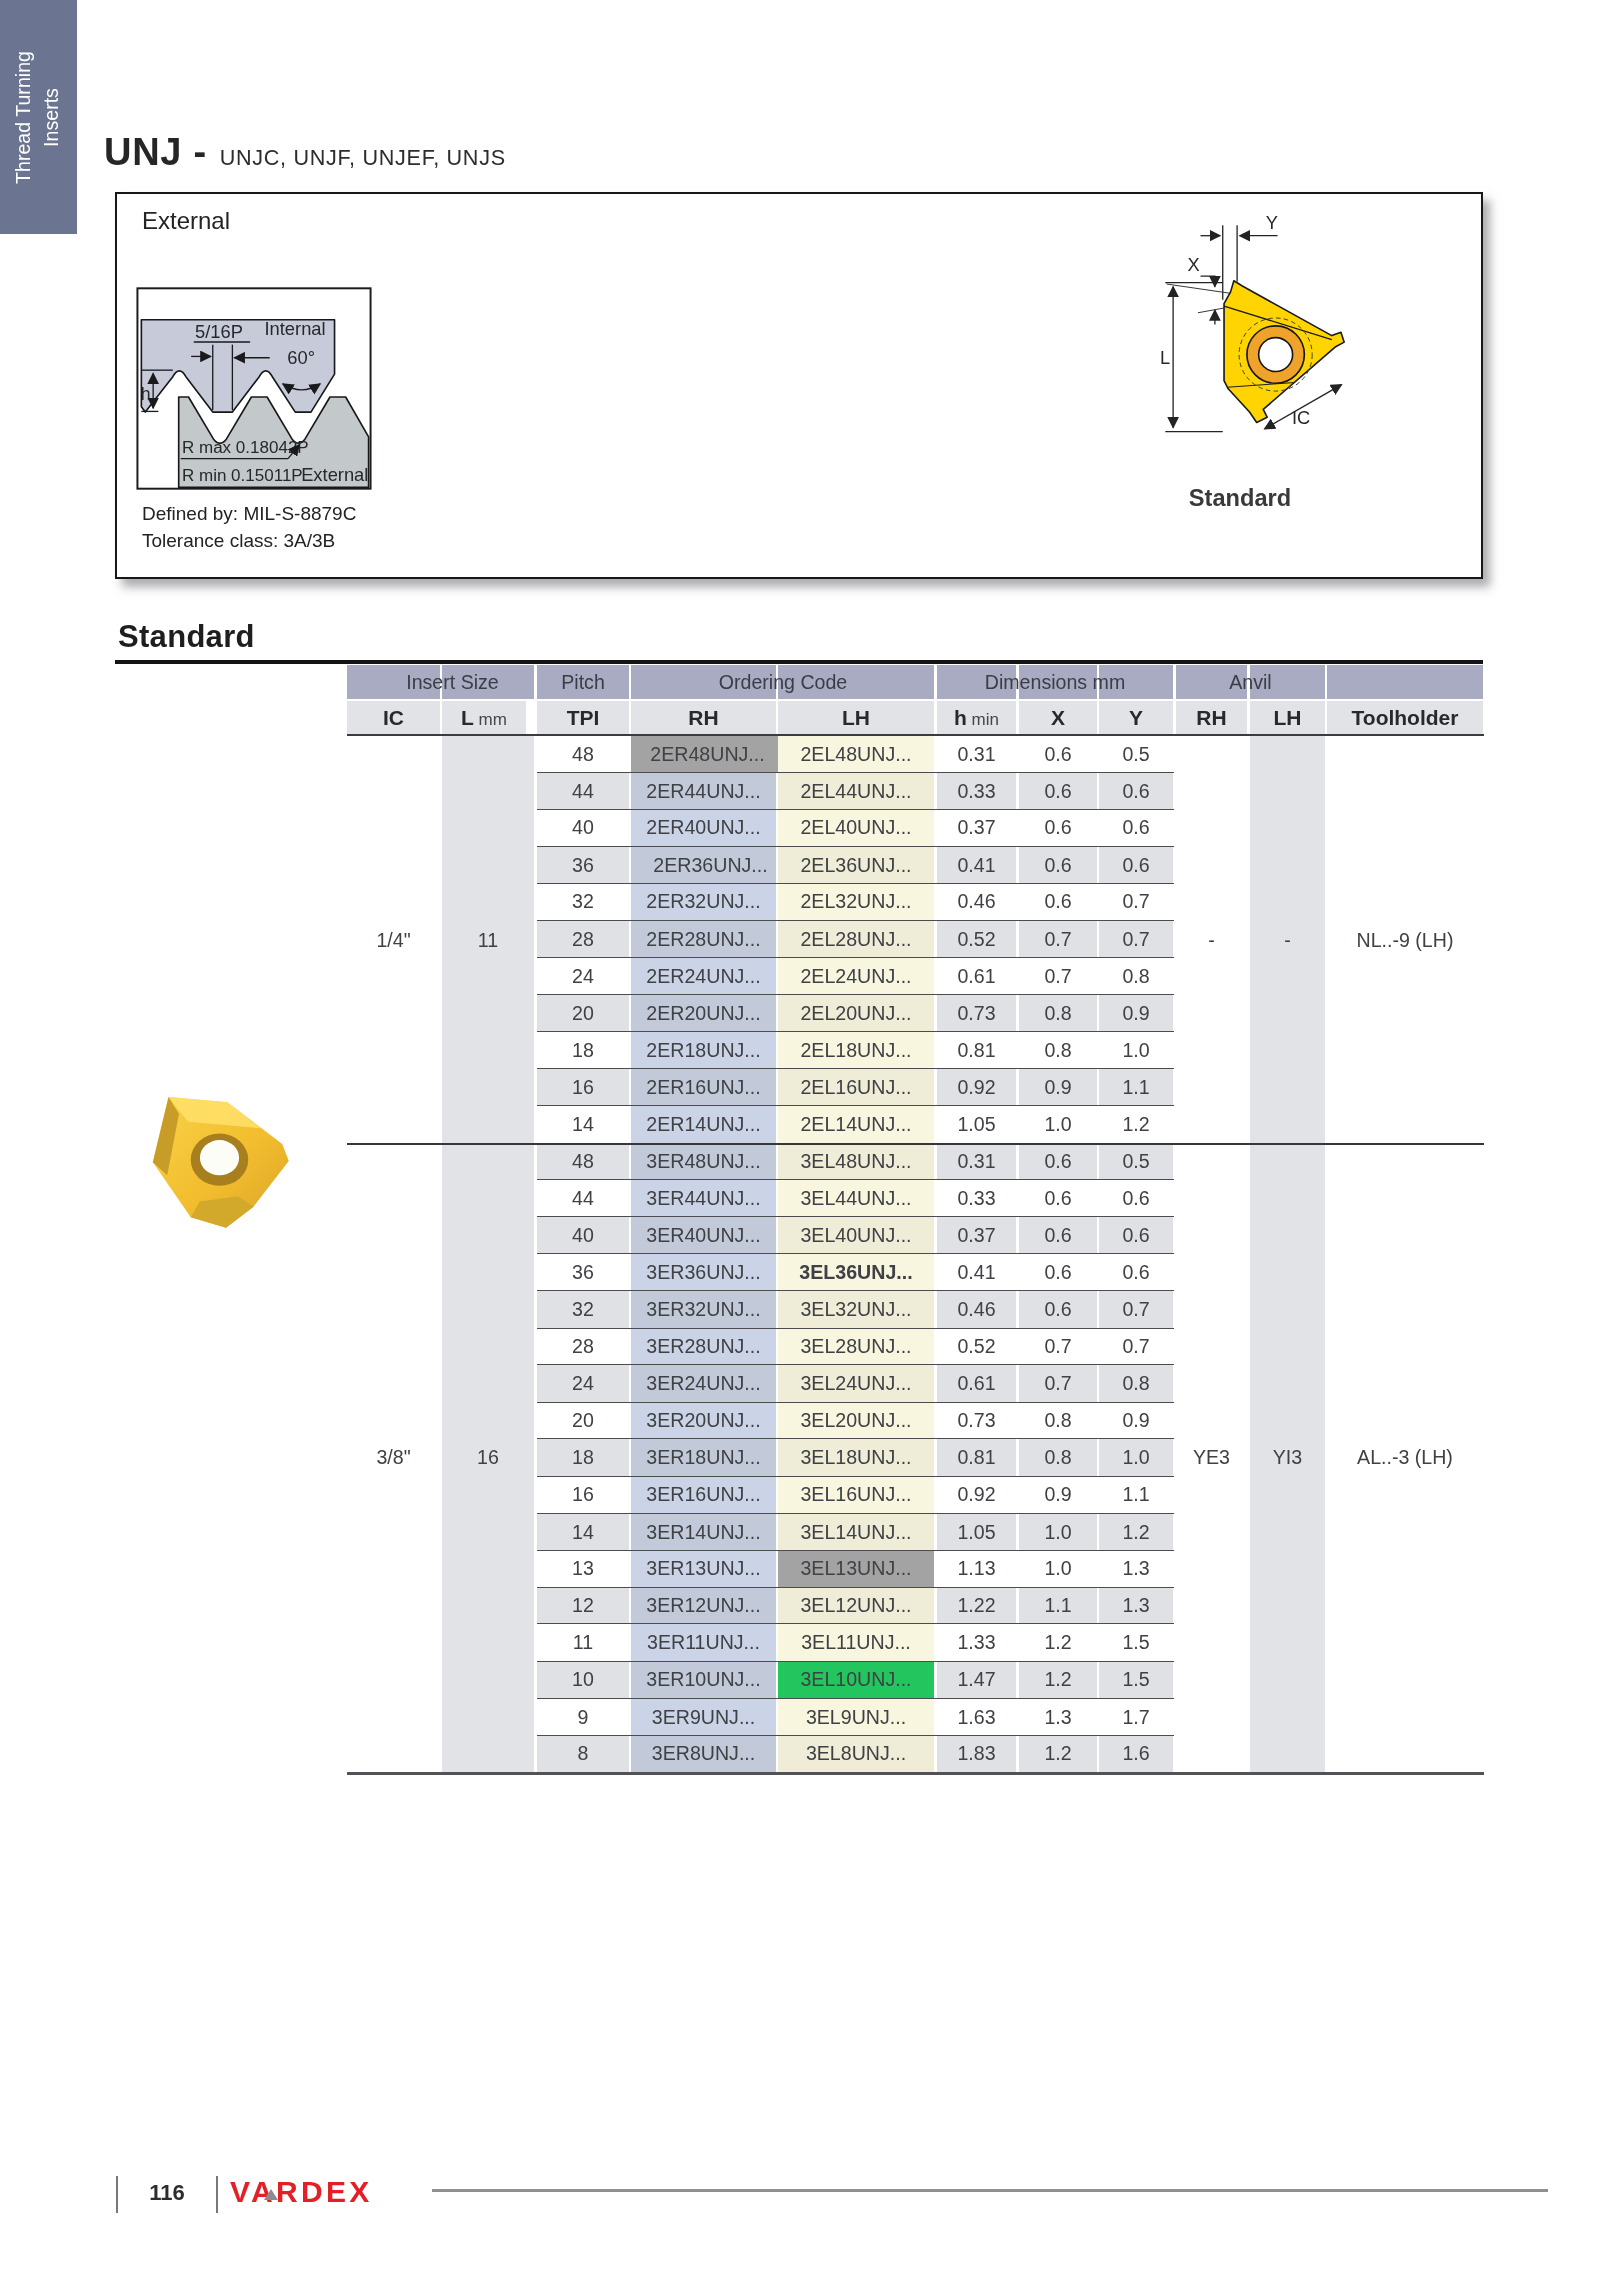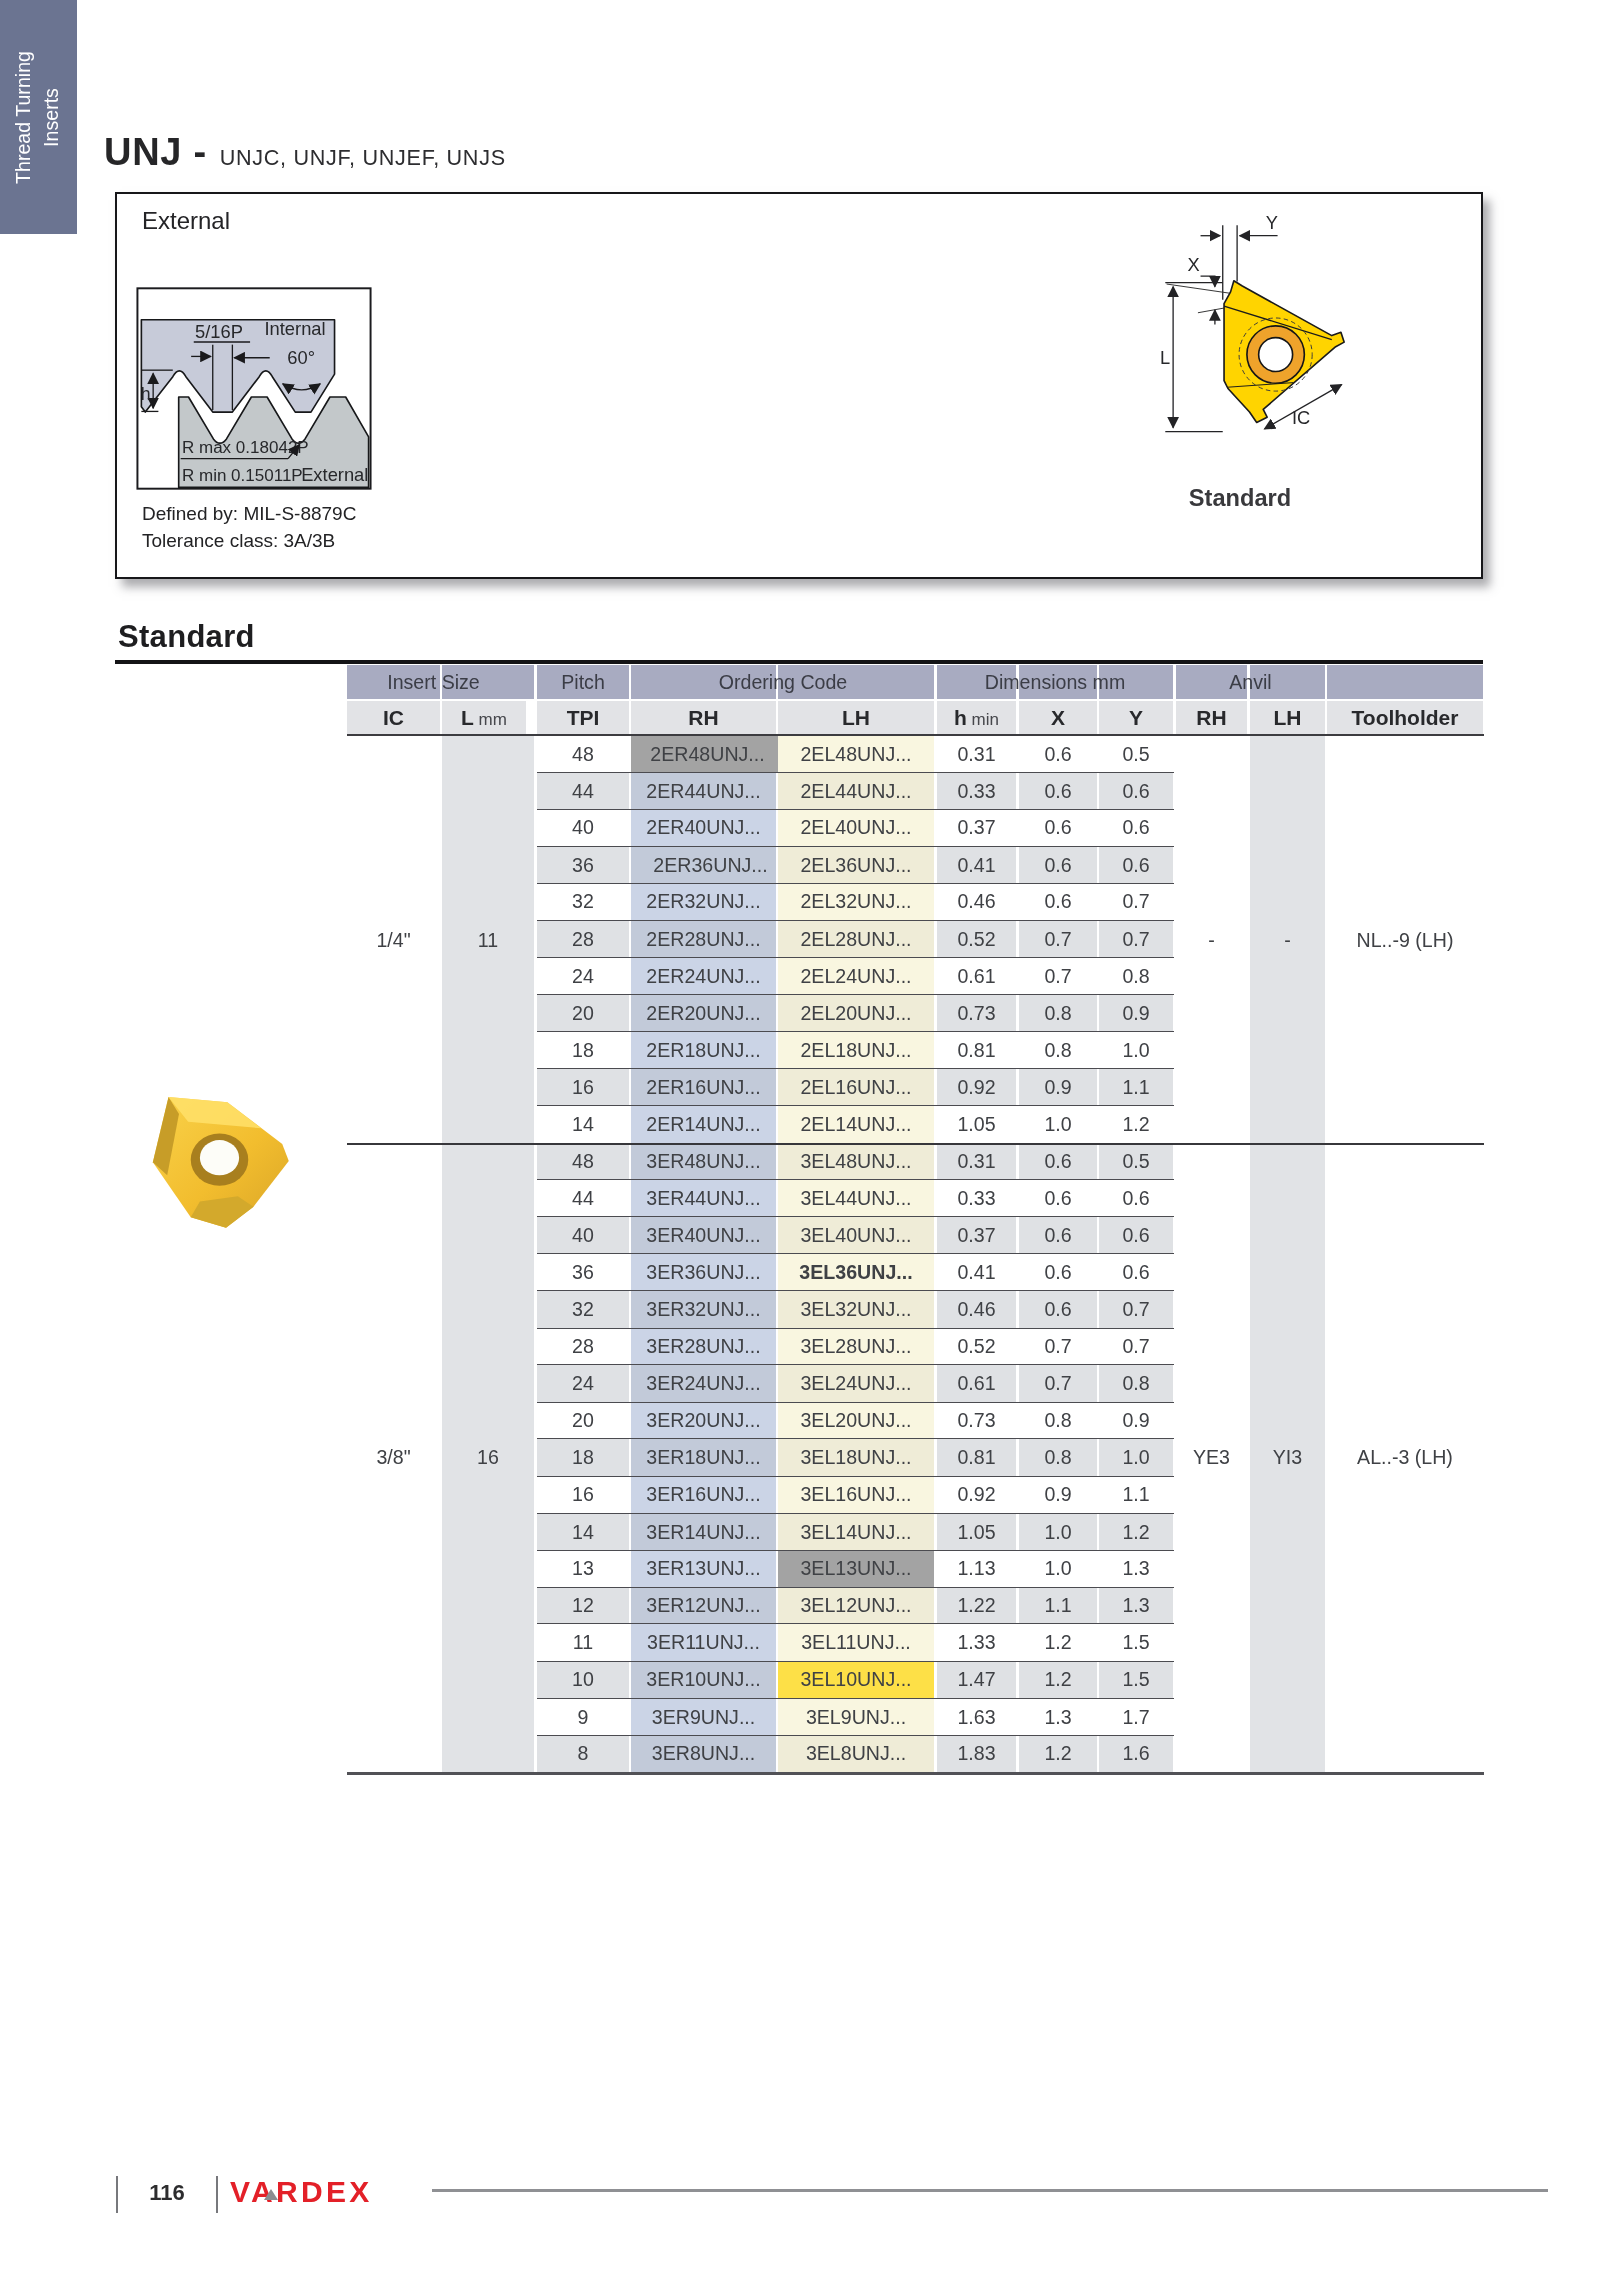--- a/index.html
+++ b/index.html
@@ -172,21 +172,21 @@
       <div class="abs h1cell" style="left: 442px; top: 665px; width: 92px; height: 34px;"></div>
       <div class="abs h1cell" style="left: 537px; top: 665px; width: 92px; height: 34px;"></div>
       <div class="abs h1cell" style="left: 631px; top: 665px; width: 145px; height: 34px;"></div>
       <div class="abs h1cell" style="left: 778px; top: 665px; width: 156px; height: 34px;"></div>
       <div class="abs h1cell" style="left: 937px; top: 665px; width: 79px; height: 34px;"></div>
       <div class="abs h1cell" style="left: 1019px; top: 665px; width: 78px; height: 34px;"></div>
       <div class="abs h1cell" style="left: 1099px; top: 665px; width: 74px; height: 34px;"></div>
       <div class="abs h1cell" style="left: 1176px; top: 665px; width: 71px; height: 34px;"></div>
       <div class="abs h1cell" style="left: 1250px; top: 665px; width: 75px; height: 34px;"></div>
       <div class="abs h1cell" style="left: 1327px; top: 665px; width: 156px; height: 34px;"></div>
-      <div class="abs h1label" style="left: 340px; top: 665px; width: 187px; height: 34px; line-height: 34px;">Insert Size</div>
+      <div class="abs h1label" style="left: 359px; top: 665px; width: 187px; height: 34px; line-height: 34px;">Insert Size</div>
       <div class="abs h1label" style="left: 537px; top: 665px; width: 92px; height: 34px; line-height: 34px;">Pitch</div>
       <div class="abs h1label" style="left: 631px; top: 665px; width: 304px; height: 34px; line-height: 34px;">Ordering Code</div>
       <div class="abs h1label" style="left: 937px; top: 665px; width: 236px; height: 34px; line-height: 34px;">Dimensions mm</div>
       <div class="abs h1label" style="left: 1176px; top: 665px; width: 149px; height: 34px; line-height: 34px;">Anvil</div>
       <div class="abs h2cell" style="left: 347px; top: 701px; width: 93px; height: 33px; line-height: 33px;"><span class="b">IC</span></div>
       <div class="abs h2cell" style="left: 442px; top: 701px; width: 84px; height: 33px; line-height: 33px;"><span class="b">L</span><span class="u"> mm</span></div>
       <div class="abs h2cell" style="left: 537px; top: 701px; width: 92px; height: 33px; line-height: 33px;"><span class="b">TPI</span></div>
       <div class="abs h2cell" style="left: 631px; top: 701px; width: 145px; height: 33px; line-height: 33px;"><span class="b">RH</span></div>
       <div class="abs h2cell" style="left: 778px; top: 701px; width: 156px; height: 33px; line-height: 33px;"><span class="b">LH</span></div>
       <div class="abs h2cell" style="left: 937px; top: 701px; width: 79px; height: 33px; line-height: 33px;"><span class="b">h</span><span class="u"> min</span></div>
@@ -351,21 +351,21 @@
       <div class="abs dcell" style="left: 1019px; top: 1587px; width: 78px; height: 37px; line-height: 37px; background: rgb(223, 225, 228);">1.1</div>
       <div class="abs dcell" style="left: 1099px; top: 1587px; width: 74px; height: 37px; line-height: 37px; background: rgb(223, 225, 228);">1.3</div>
       <div class="abs dcell" style="left: 537px; top: 1624px; width: 92px; height: 37px; line-height: 37px; background: rgb(255, 255, 255);">11</div>
       <div class="abs dcell" style="left: 631px; top: 1624px; width: 145px; height: 37px; line-height: 37px; background: rgb(203, 212, 230);">3ER11UNJ...</div>
       <div class="abs dcell" style="left: 778px; top: 1624px; width: 156px; height: 37px; line-height: 37px; background: rgb(249, 246, 224);">3EL11UNJ...</div>
       <div class="abs dcell" style="left: 937px; top: 1624px; width: 79px; height: 37px; line-height: 37px; background: rgb(255, 255, 255);">1.33</div>
       <div class="abs dcell" style="left: 1019px; top: 1624px; width: 78px; height: 37px; line-height: 37px; background: rgb(255, 255, 255);">1.2</div>
       <div class="abs dcell" style="left: 1099px; top: 1624px; width: 74px; height: 37px; line-height: 37px; background: rgb(255, 255, 255);">1.5</div>
       <div class="abs dcell" style="left: 537px; top: 1661px; width: 92px; height: 37px; line-height: 37px; background: rgb(223, 225, 228);">10</div>
       <div class="abs dcell" style="left: 631px; top: 1661px; width: 145px; height: 37px; line-height: 37px; background: rgb(194, 202, 217);">3ER10UNJ...</div>
-      <div class="abs dcell" style="left: 778px; top: 1661px; width: 156px; height: 37px; line-height: 37px; background: #fde047;">3EL10UNJ...</div>
+      <div class="abs dcell" style="left: 778px; top: 1661px; width: 156px; height: 37px; line-height: 37px; background: #22c55e;">3EL10UNJ...</div>
       <div class="abs dcell" style="left: 937px; top: 1661px; width: 79px; height: 37px; line-height: 37px; background: rgb(223, 225, 228);">1.47</div>
       <div class="abs dcell" style="left: 1019px; top: 1661px; width: 78px; height: 37px; line-height: 37px; background: rgb(223, 225, 228);">1.2</div>
       <div class="abs dcell" style="left: 1099px; top: 1661px; width: 74px; height: 37px; line-height: 37px; background: rgb(223, 225, 228);">1.5</div>
       <div class="abs dcell" style="left: 537px; top: 1699px; width: 92px; height: 37px; line-height: 37px; background: rgb(255, 255, 255);">9</div>
       <div class="abs dcell" style="left: 631px; top: 1699px; width: 145px; height: 37px; line-height: 37px; background: rgb(203, 212, 230);">3ER9UNJ...</div>
       <div class="abs dcell" style="left: 778px; top: 1699px; width: 156px; height: 37px; line-height: 37px; background: rgb(249, 246, 224);">3EL9UNJ...</div>
       <div class="abs dcell" style="left: 937px; top: 1699px; width: 79px; height: 37px; line-height: 37px; background: rgb(255, 255, 255);">1.63</div>
       <div class="abs dcell" style="left: 1019px; top: 1699px; width: 78px; height: 37px; line-height: 37px; background: rgb(255, 255, 255);">1.3</div>
       <div class="abs dcell" style="left: 1099px; top: 1699px; width: 74px; height: 37px; line-height: 37px; background: rgb(255, 255, 255);">1.7</div>
       <div class="abs dcell" style="left: 537px; top: 1735px; width: 92px; height: 37px; line-height: 37px; background: rgb(223, 225, 228);">8</div>

